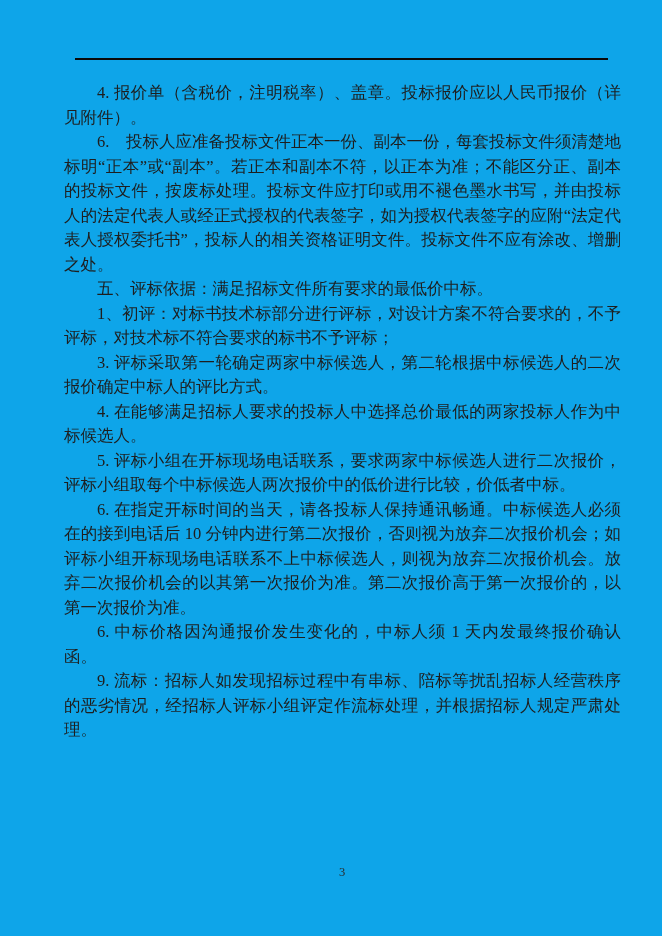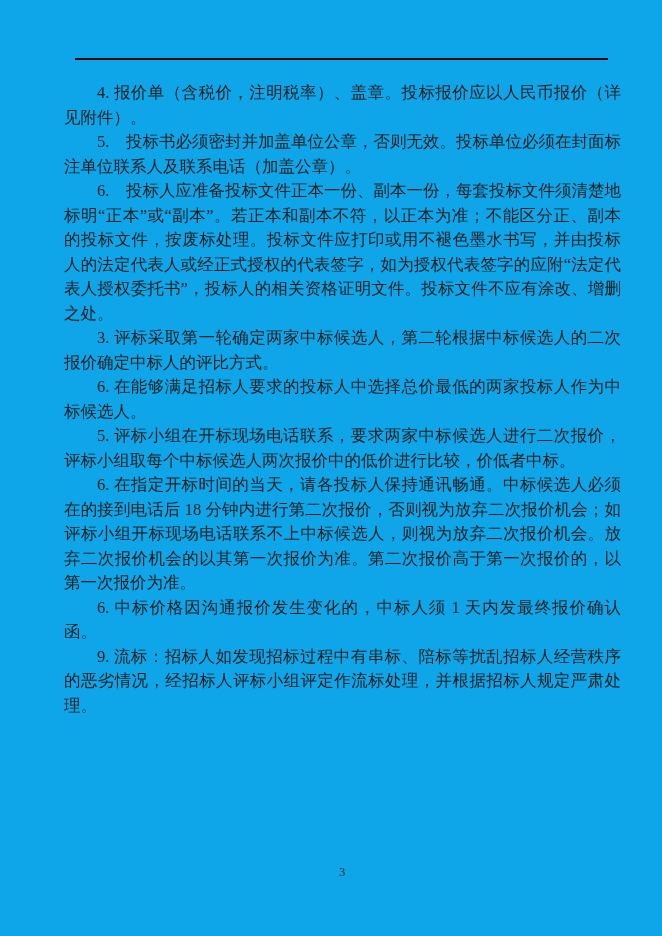--- a/index.html
+++ b/index.html
@@ -54,25 +54,26 @@
 </style>
 </head>
 <body>
 
 <div class="page">
 
   <div class="header-rule"></div>
 
   <div class="content">
     <p class="para">4. 报价单（含税价，注明税率）、盖章。投标报价应以人民币报价（详见附件）。</p>
-    <p class="para">5.　投标书必须密封并加盖单位公章，否则无效。投标单位必须在封面标注单位联系人及联系电话（加盖公章）。</p>
     <p class="para">6.　投标人应准备投标文件正本一份、副本一份，每套投标文件须清楚地标明“正本”或“副本”。若正本和副本不符，以正本为准；不能区分正、副本的投标文件，按废标处理。投标文件应打印或用不褪色墨水书写，并由投标人的法定代表人或经正式授权的代表签字，如为授权代表签字的应附“法定代表人授权委托书”，投标人的相关资格证明文件。投标文件不应有涂改、增删之处。</p>
+    <p class="para">五、评标依据：满足招标文件所有要求的最低价中标。</p>
+    <p class="para">1、初评：对标书技术标部分进行评标，对设计方案不符合要求的，不予评标，对技术标不符合要求的标书不予评标；</p>
     <p class="para">3. 评标采取第一轮确定两家中标候选人，第二轮根据中标候选人的二次报价确定中标人的评比方式。</p>
-    <p class="para">6. 在能够满足招标人要求的投标人中选择总价最低的两家投标人作为中标候选人。</p>
+    <p class="para">4. 在能够满足招标人要求的投标人中选择总价最低的两家投标人作为中标候选人。</p>
     <p class="para">5. 评标小组在开标现场电话联系，要求两家中标候选人进行二次报价，评标小组取每个中标候选人两次报价中的低价进行比较，价低者中标。</p>
-    <p class="para">6. 在指定开标时间的当天，请各投标人保持通讯畅通。中标候选人必须在的接到电话后 18 分钟内进行第二次报价，否则视为放弃二次报价机会；如评标小组开标现场电话联系不上中标候选人，则视为放弃二次报价机会。放弃二次报价机会的以其第一次报价为准。第二次报价高于第一次报价的，以第一次报价为准。</p>
+    <p class="para">6. 在指定开标时间的当天，请各投标人保持通讯畅通。中标候选人必须在的接到电话后 10 分钟内进行第二次报价，否则视为放弃二次报价机会；如评标小组开标现场电话联系不上中标候选人，则视为放弃二次报价机会。放弃二次报价机会的以其第一次报价为准。第二次报价高于第一次报价的，以第一次报价为准。</p>
     <p class="para">6. 中标价格因沟通报价发生变化的，中标人须 1 天内发最终报价确认函。</p>
     <p class="para">9. 流标：招标人如发现招标过程中有串标、陪标等扰乱招标人经营秩序的恶劣情况，经招标人评标小组评定作流标处理，并根据招标人规定严肃处理。</p>
   </div>
 
   <div class="page-number">3</div>
 
 </div>
 
 </body></html>

